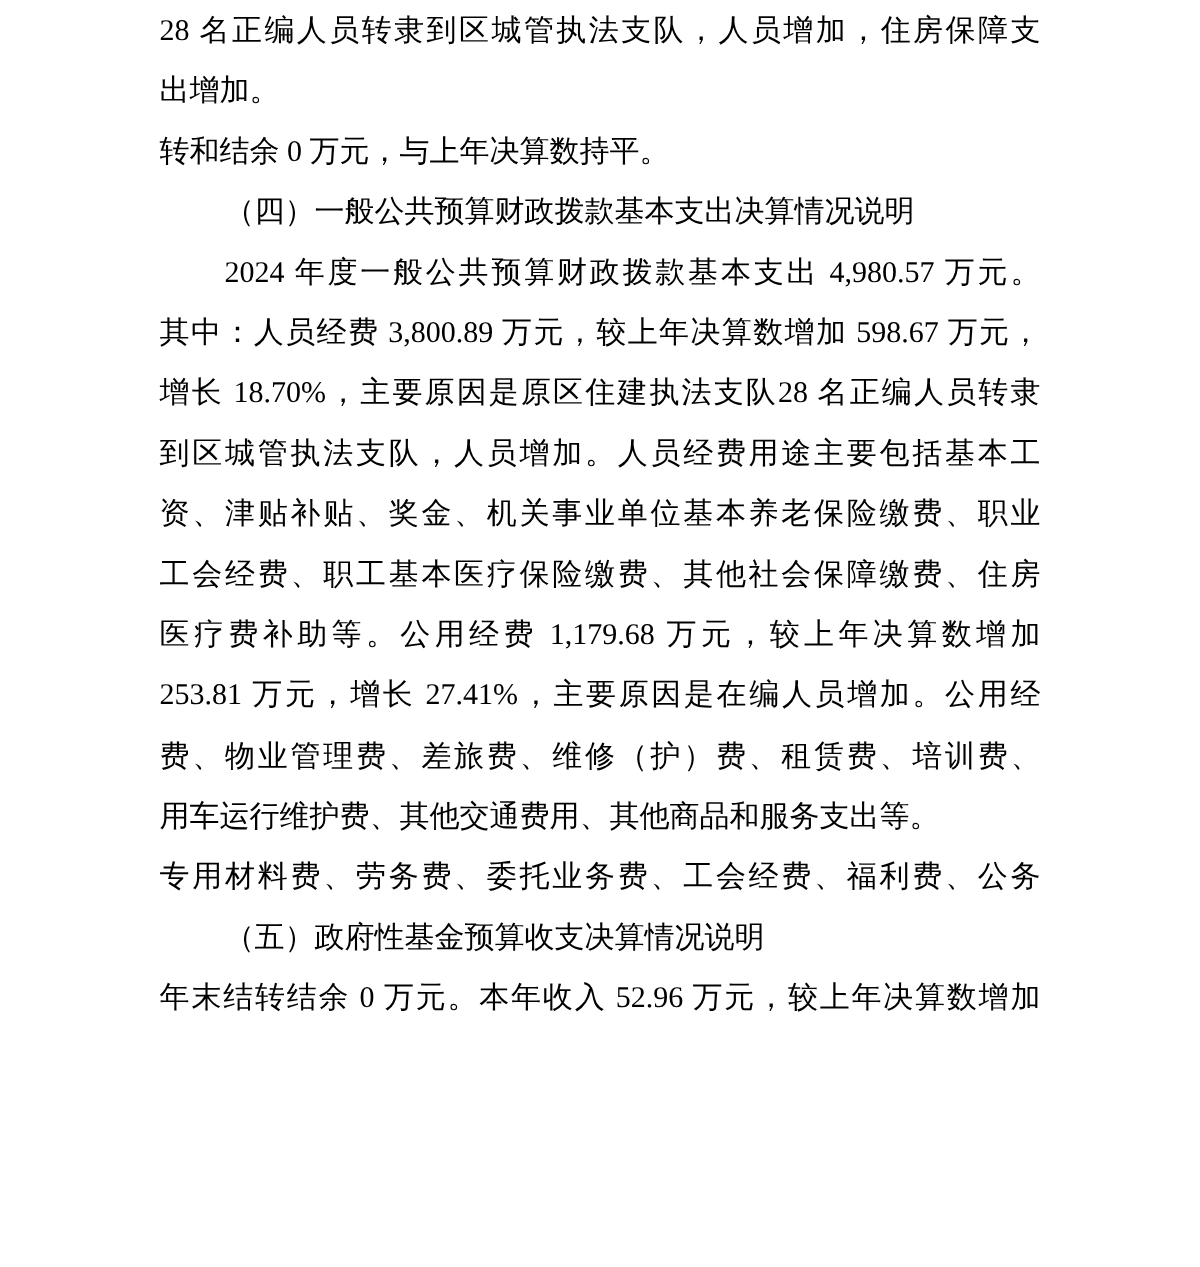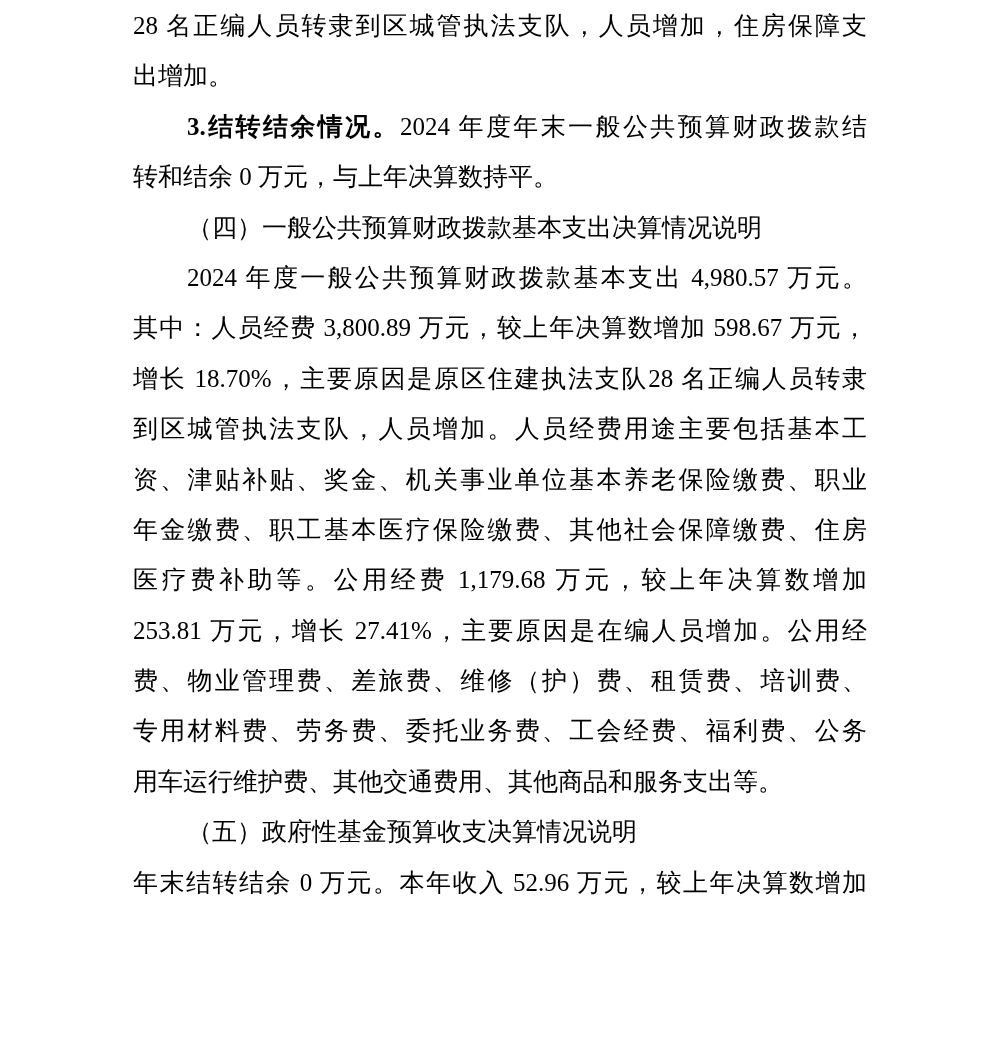--- a/index.html
+++ b/index.html
@@ -44,30 +44,29 @@
   }
   .line b{font-weight:bold;}
 </style>
 </head>
 <body>
 
 <div class="page">
   <div class="text-block">
       <div class="line justify"><span>28 名正编人员转隶到区城管执法支队，人员增加，住房保障支</span></div>
       <div class="line"><span>出增加。</span></div>
-      <div class="line indent justify"><b>3.结转结余情况。</b><span>2024 年度年末一般公共预算财政拨款结</span></div>
       <div class="line"><span>转和结余 0 万元，与上年决算数持平。</span></div>
       <div class="line indent"><span>（四）一般公共预算财政拨款基本支出决算情况说明</span></div>
       <div class="line indent justify"><span>2024 年度一般公共预算财政拨款基本支出 4,980.57 万元。</span></div>
       <div class="line justify"><span>其中：人员经费 3,800.89 万元，较上年决算数增加 598.67 万元，</span></div>
       <div class="line justify"><span>增长 18.70%，主要原因是原区住建执法支队28 名正编人员转隶</span></div>
       <div class="line justify"><span>到区城管执法支队，人员增加。人员经费用途主要包括基本工</span></div>
       <div class="line justify"><span>资、津贴补贴、奖金、机关事业单位基本养老保险缴费、职业</span></div>
-      <div class="line justify"><span>年金缴费、职工基本医疗保险缴费、其他社会保障缴费、住房</span></div>
+      <div class="line justify"><span>工会经费、职工基本医疗保险缴费、其他社会保障缴费、住房</span></div>
       <div class="line justify"><span>医疗费补助等。公用经费 1,179.68 万元，较上年决算数增加</span></div>
       <div class="line justify"><span>253.81 万元，增长 27.41%，主要原因是在编人员增加。公用经</span></div>
       <div class="line justify"><span>费、物业管理费、差旅费、维修（护）费、租赁费、培训费、</span></div>
+      <div class="line"><span>用车运行维护费、其他交通费用、其他商品和服务支出等。</span></div>
       <div class="line justify"><span>专用材料费、劳务费、委托业务费、工会经费、福利费、公务</span></div>
-      <div class="line"><span>用车运行维护费、其他交通费用、其他商品和服务支出等。</span></div>
       <div class="line indent"><span>（五）政府性基金预算收支决算情况说明</span></div>
       <div class="line justify"><span>年末结转结余 0 万元。本年收入 52.96 万元，较上年决算数增加</span></div>
     </div>
 </div>
 
 </body></html>

